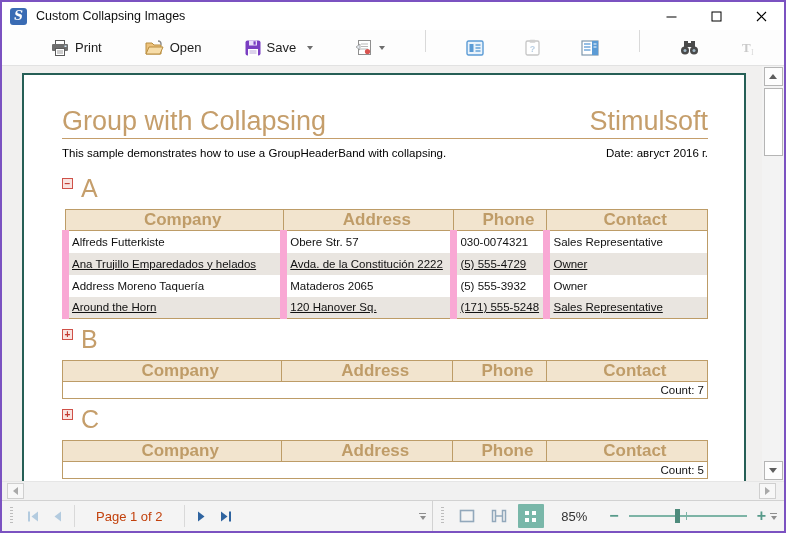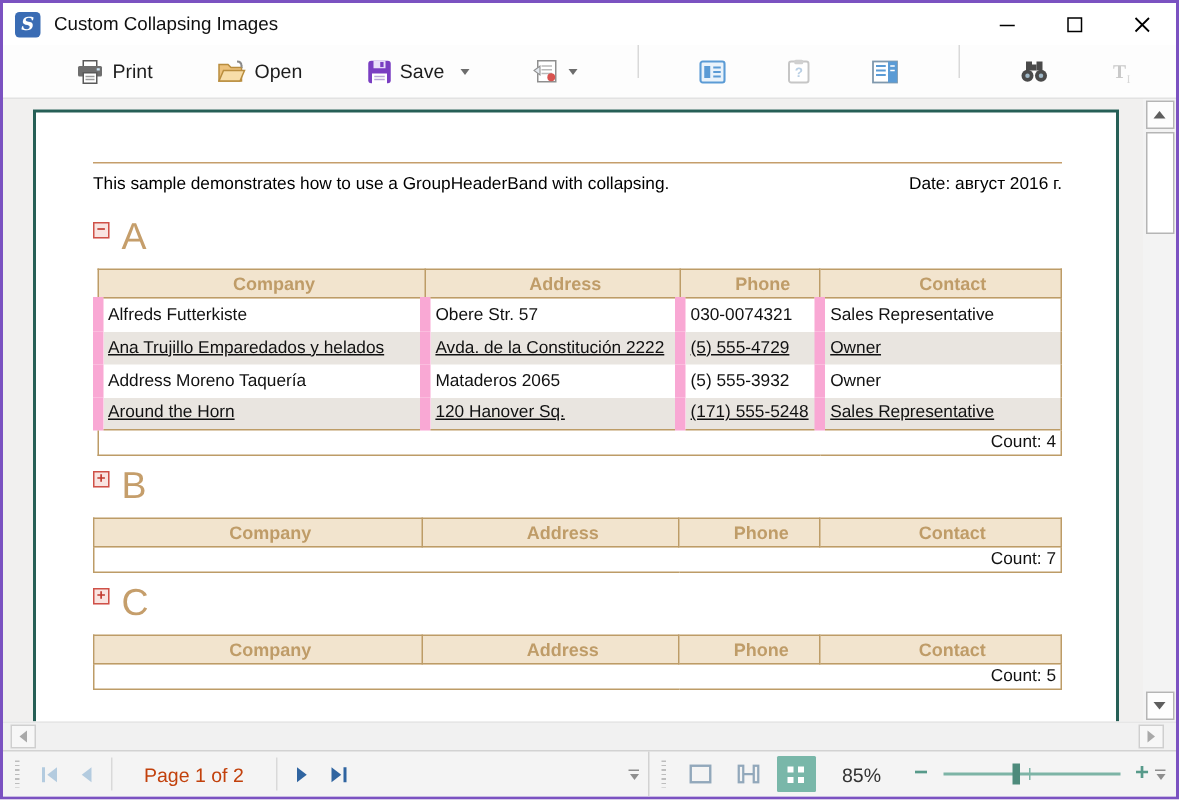--- a/index.html
+++ b/index.html
@@ -48,21 +48,21 @@
   .group { margin-top:17px; }
   .group.tight { margin-top:8px; }
   .ghead { display:flex; align-items:flex-start; }
   .toggle { width:11px; height:11px; margin:2px 8px 0 0; border:1px solid #cf5148; background:#f9e4e1;
             color:#c23a30; font-size:10px; line-height:9px; text-align:center; font-weight:bold; }
   .gletter { font-size:25px; line-height:25px; color:#c59e6b; }
 
   table.rep { width:100%; border-collapse:collapse; margin-top:8px; font-size:11.5px;
               border:1px solid #bd9c67; table-layout:fixed; }
   table.rep th { height:19px; background:#f2e4ce; color:#bf9c68; font-weight:bold;
-                 border:1px solid #bd9c67; font-size:12px;padding-left:16px; }
+                 border:1px solid #bd9c67; font-size:17px;padding-left:16px; }
   table.rep td { height:22px; padding:0 3px; border-left:7px solid #f9a8d4; border-right:1px solid #bd9c67; color:#111; overflow:hidden; white-space:nowrap; }
   table.rep tr.alt td { background:#e9e5e0;text-decoration:underline; }
   table.rep td.count { height:17px; text-align:right; border:1px solid #bd9c67; background:#fff; }
   .col-company{width:34%;} .col-address{width:26.5%;} .col-phone{width:14.5%;} .col-contact{width:25%;}
 
   
   .vscroll { flex:0 0 22px; background:#f3f3f3; display:flex; flex-direction:column; align-items:center; padding:1px; }
   .scr-btn { width:19px; height:19px; border:1px solid #b5b5b5; background:#fdfdfd;
              display:flex; align-items:center; justify-content:center; flex:0 0 19px; }
   .tri-up   { width:0;height:0;border-left:4px solid transparent;border-right:4px solid transparent;border-bottom:5px solid #5e5e5e; }
@@ -290,20 +290,24 @@
       <span class="bar"></span>
       <span class="tri"></span>
     </div>
   </div>
 
   <div class="preview">
     <div class="canvas">
       <div class="page">
         <div class="page-body">
 
+          <div class="rtitle-row">
+            <span class="rtitle">Group with Collapsing</span>
+            <span class="rtitle">Stimulsoft</span>
+          </div>
           <div class="rule"></div>
           <div class="sub-row">
             <span>This sample demonstrates how to use a GroupHeaderBand with collapsing.</span>
             <span>Date: август 2016 г.</span>
           </div>
 
           <div class="group">
             <div class="ghead">
               <span class="toggle">−</span>
               <span class="gletter">A</span>
@@ -339,23 +343,20 @@
                 <td>Mataderos  2065</td>
                 <td>(5) 555-3932</td>
                 <td>Owner</td>
               </tr>
               <tr class="alt">
                 <td>Around the Horn</td>
                 <td>120 Hanover Sq.</td>
                 <td>(171) 555-5248</td>
                 <td>Sales Representative</td>
               </tr>
-              <tr>
-                <td class="count" colspan="4">Count: 4</td>
-              </tr>
             </tbody>
               </table>
           </div>
 
           <div class="group tight">
             <div class="ghead">
               <span class="toggle">+</span>
               <span class="gletter">B</span>
             </div>
             <table class="rep">

